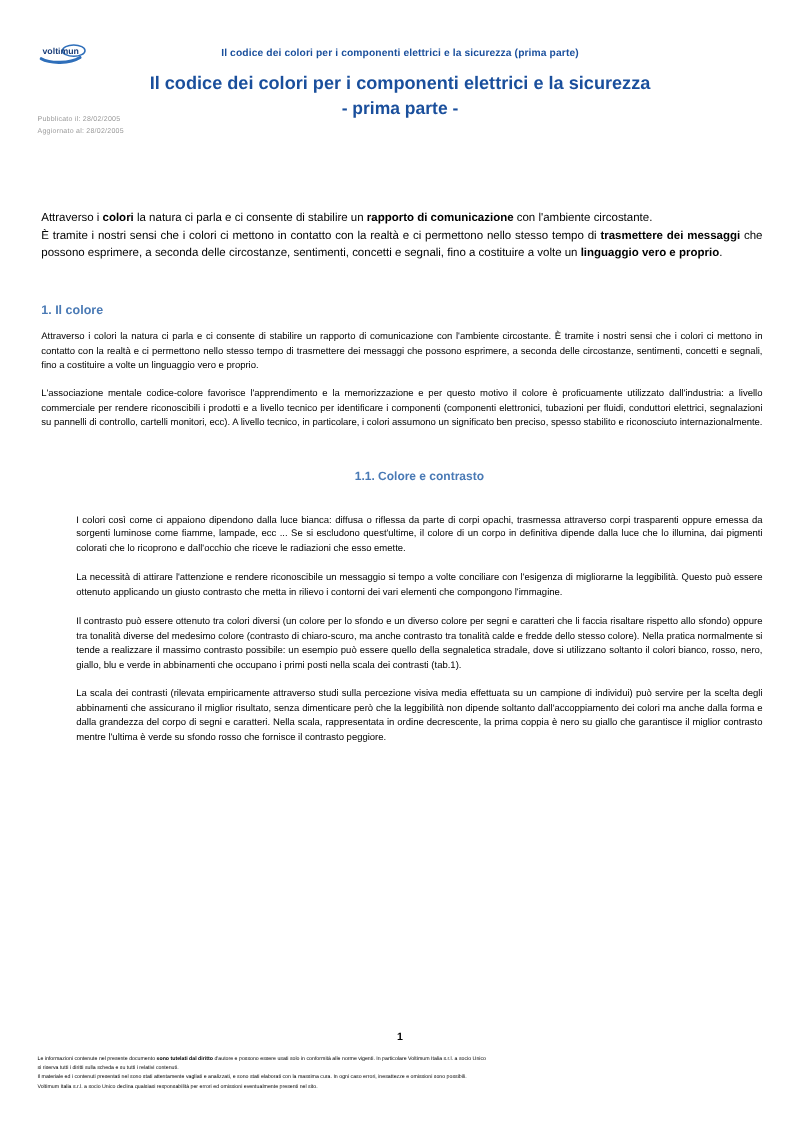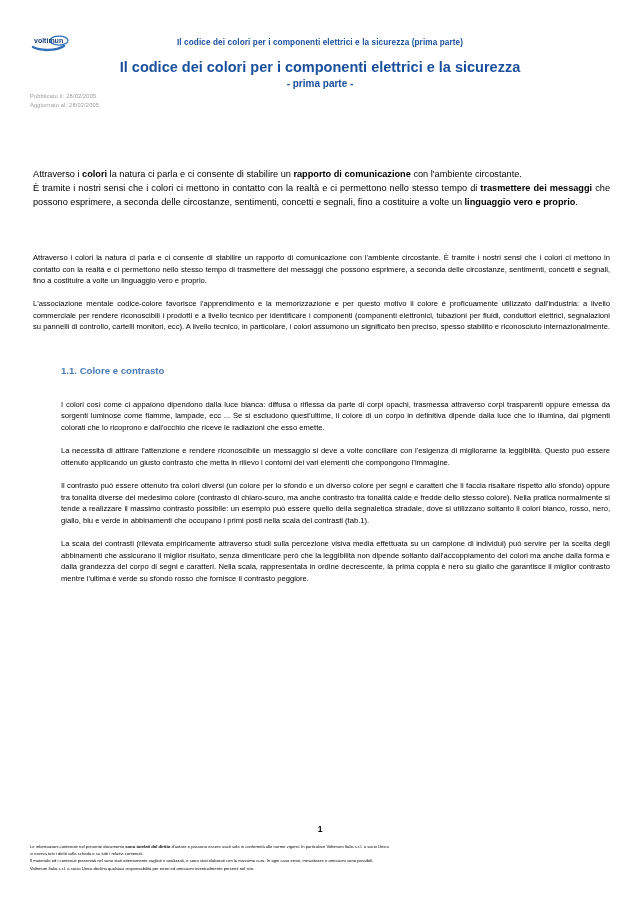--- a/index.html
+++ b/index.html
@@ -61,21 +61,21 @@
     font-weight: bold;
     color: #1a4f9c;
     line-height: 1.25;
   }
   .doc-subtitle {
     position: absolute;
     left: 0;
     right: 0;
     top: 78px;
     text-align: center;
-    font-size: 10px;
+    font-size: 14px;
     font-weight: bold;
     color: #1a4f9c;
   }
 
   .pubinfo {
     position: absolute;
     left: 30px;
     top: 92px;
     font-size: 5.6px;
     color: #9a9a9a;
@@ -124,20 +124,21 @@
     color: #4a7ab5;
     margin: 0;
     padding: 0;
   }
   .h2 {
     font-size: 9.6px;
     font-weight: bold;
     color: #4a7ab5;
     margin: 0;
     padding: 0;
+    text-align: center;
   }
 
   .body-text {
     font-size: 7.6px;
     line-height: 1.52;
     text-align: justify;
   }
 
   .indent {
     margin-left: 28px;
@@ -208,40 +209,41 @@
     </div>
 
   </div>
 
   <div class="content">
 
     <p class="lead"><span>Attraverso i </span><b>colori</b><span> la natura ci parla e ci consente di stabilire un </span><b>rapporto di comunicazione</b><span> con l'ambiente circostante.</span><br><span>È tramite i nostri sensi che i colori ci mettono in contatto con la realtà e ci permettono nello stesso tempo di </span><b>trasmettere dei messaggi</b><span> che possono esprimere, a seconda delle circostanze, sentimenti, concetti e segnali, fino a costituire a volte un </span><b>linguaggio vero e proprio</b><span>.</span></p>
 
     <div class="sp-d"></div>
 
+    <div class="h1">1.  Il colore</div>
 
     <div class="sp-b"></div>
 
     <p class="body-text">Attraverso i colori la natura ci parla e ci consente di stabilire un rapporto di comunicazione con l'ambiente circostante. È tramite i nostri sensi che i colori ci mettono in contatto con la realtà e ci permettono nello stesso tempo di trasmettere dei messaggi che possono esprimere, a seconda delle circostanze, sentimenti, concetti e segnali, fino a costituire a volte un linguaggio vero e proprio.</p>
 
     <div class="sp-c"></div>
 
     <p class="body-text">L'associazione mentale codice-colore favorisce l'apprendimento e la memorizzazione e per questo motivo il colore è proficuamente utilizzato dall'industria: a livello commerciale per rendere riconoscibili i prodotti e a livello tecnico per identificare i componenti (componenti elettronici, tubazioni per fluidi, conduttori elettrici, segnalazioni su pannelli di controllo, cartelli monitori, ecc). A livello tecnico, in particolare, i colori assumono un significato ben preciso, spesso stabilito e riconosciuto internazionalmente.</p>
 
     <div class="sp-d"></div>
 
     <div class="h2 indent">1.1. Colore e contrasto</div>
 
     <div class="sp-a"></div>
 
     <p class="body-text indent">I colori così come ci appaiono dipendono dalla luce bianca: diffusa o riflessa da parte di corpi opachi, trasmessa attraverso corpi trasparenti oppure emessa da sorgenti luminose come fiamme, lampade, ecc ... Se si escludono quest'ultime, il colore di un corpo in definitiva dipende dalla luce che lo illumina, dai pigmenti colorati che lo ricoprono e dall'occhio che riceve le radiazioni che esso emette.</p>
 
     <div class="sp-e"></div>
 
-    <p class="body-text indent">La necessità di attirare l'attenzione e rendere riconoscibile un messaggio si deve a volte conciliare con l'esigenza di migliorarne la leggibilità. Questo può essere ottenuto applicando un giusto contrasto che metta in rilievo i contorni dei vari elementi che compongono l'immagine.</p>
+    <p class="body-text indent">La necessità di attirare l'attenzione e rendere riconoscibile un messaggio si tempo a volte conciliare con l'esigenza di migliorarne la leggibilità. Questo può essere ottenuto applicando un giusto contrasto che metta in rilievo i contorni dei vari elementi che compongono l'immagine.</p>
 
     <div class="sp-e"></div>
 
     <p class="body-text indent">Il contrasto può essere ottenuto tra colori diversi (un colore per lo sfondo e un diverso colore per segni e caratteri che li faccia risaltare rispetto allo sfondo) oppure tra tonalità diverse del medesimo colore (contrasto di chiaro-scuro, ma anche contrasto tra tonalità calde e fredde dello stesso colore). Nella pratica normalmente si tende a realizzare il massimo contrasto possibile: un esempio può essere quello della segnaletica stradale, dove si utilizzano soltanto il colori bianco, rosso, nero, giallo, blu e verde in abbinamenti che occupano i primi posti nella scala dei contrasti (tab.1).</p>
 
     <div class="sp-e"></div>
 
     <p class="body-text indent">La scala dei contrasti (rilevata empiricamente attraverso studi sulla percezione visiva media effettuata su un campione di individui) può servire per la scelta degli abbinamenti che assicurano il miglior risultato, senza dimenticare però che la leggibilità non dipende soltanto dall'accoppiamento dei colori ma anche dalla forma e dalla grandezza del corpo di segni e caratteri. Nella scala, rappresentata in ordine decrescente, la prima coppia è nero su giallo che garantisce il miglior contrasto mentre l'ultima è verde su sfondo rosso che fornisce il contrasto peggiore.</p>
 
   </div>

